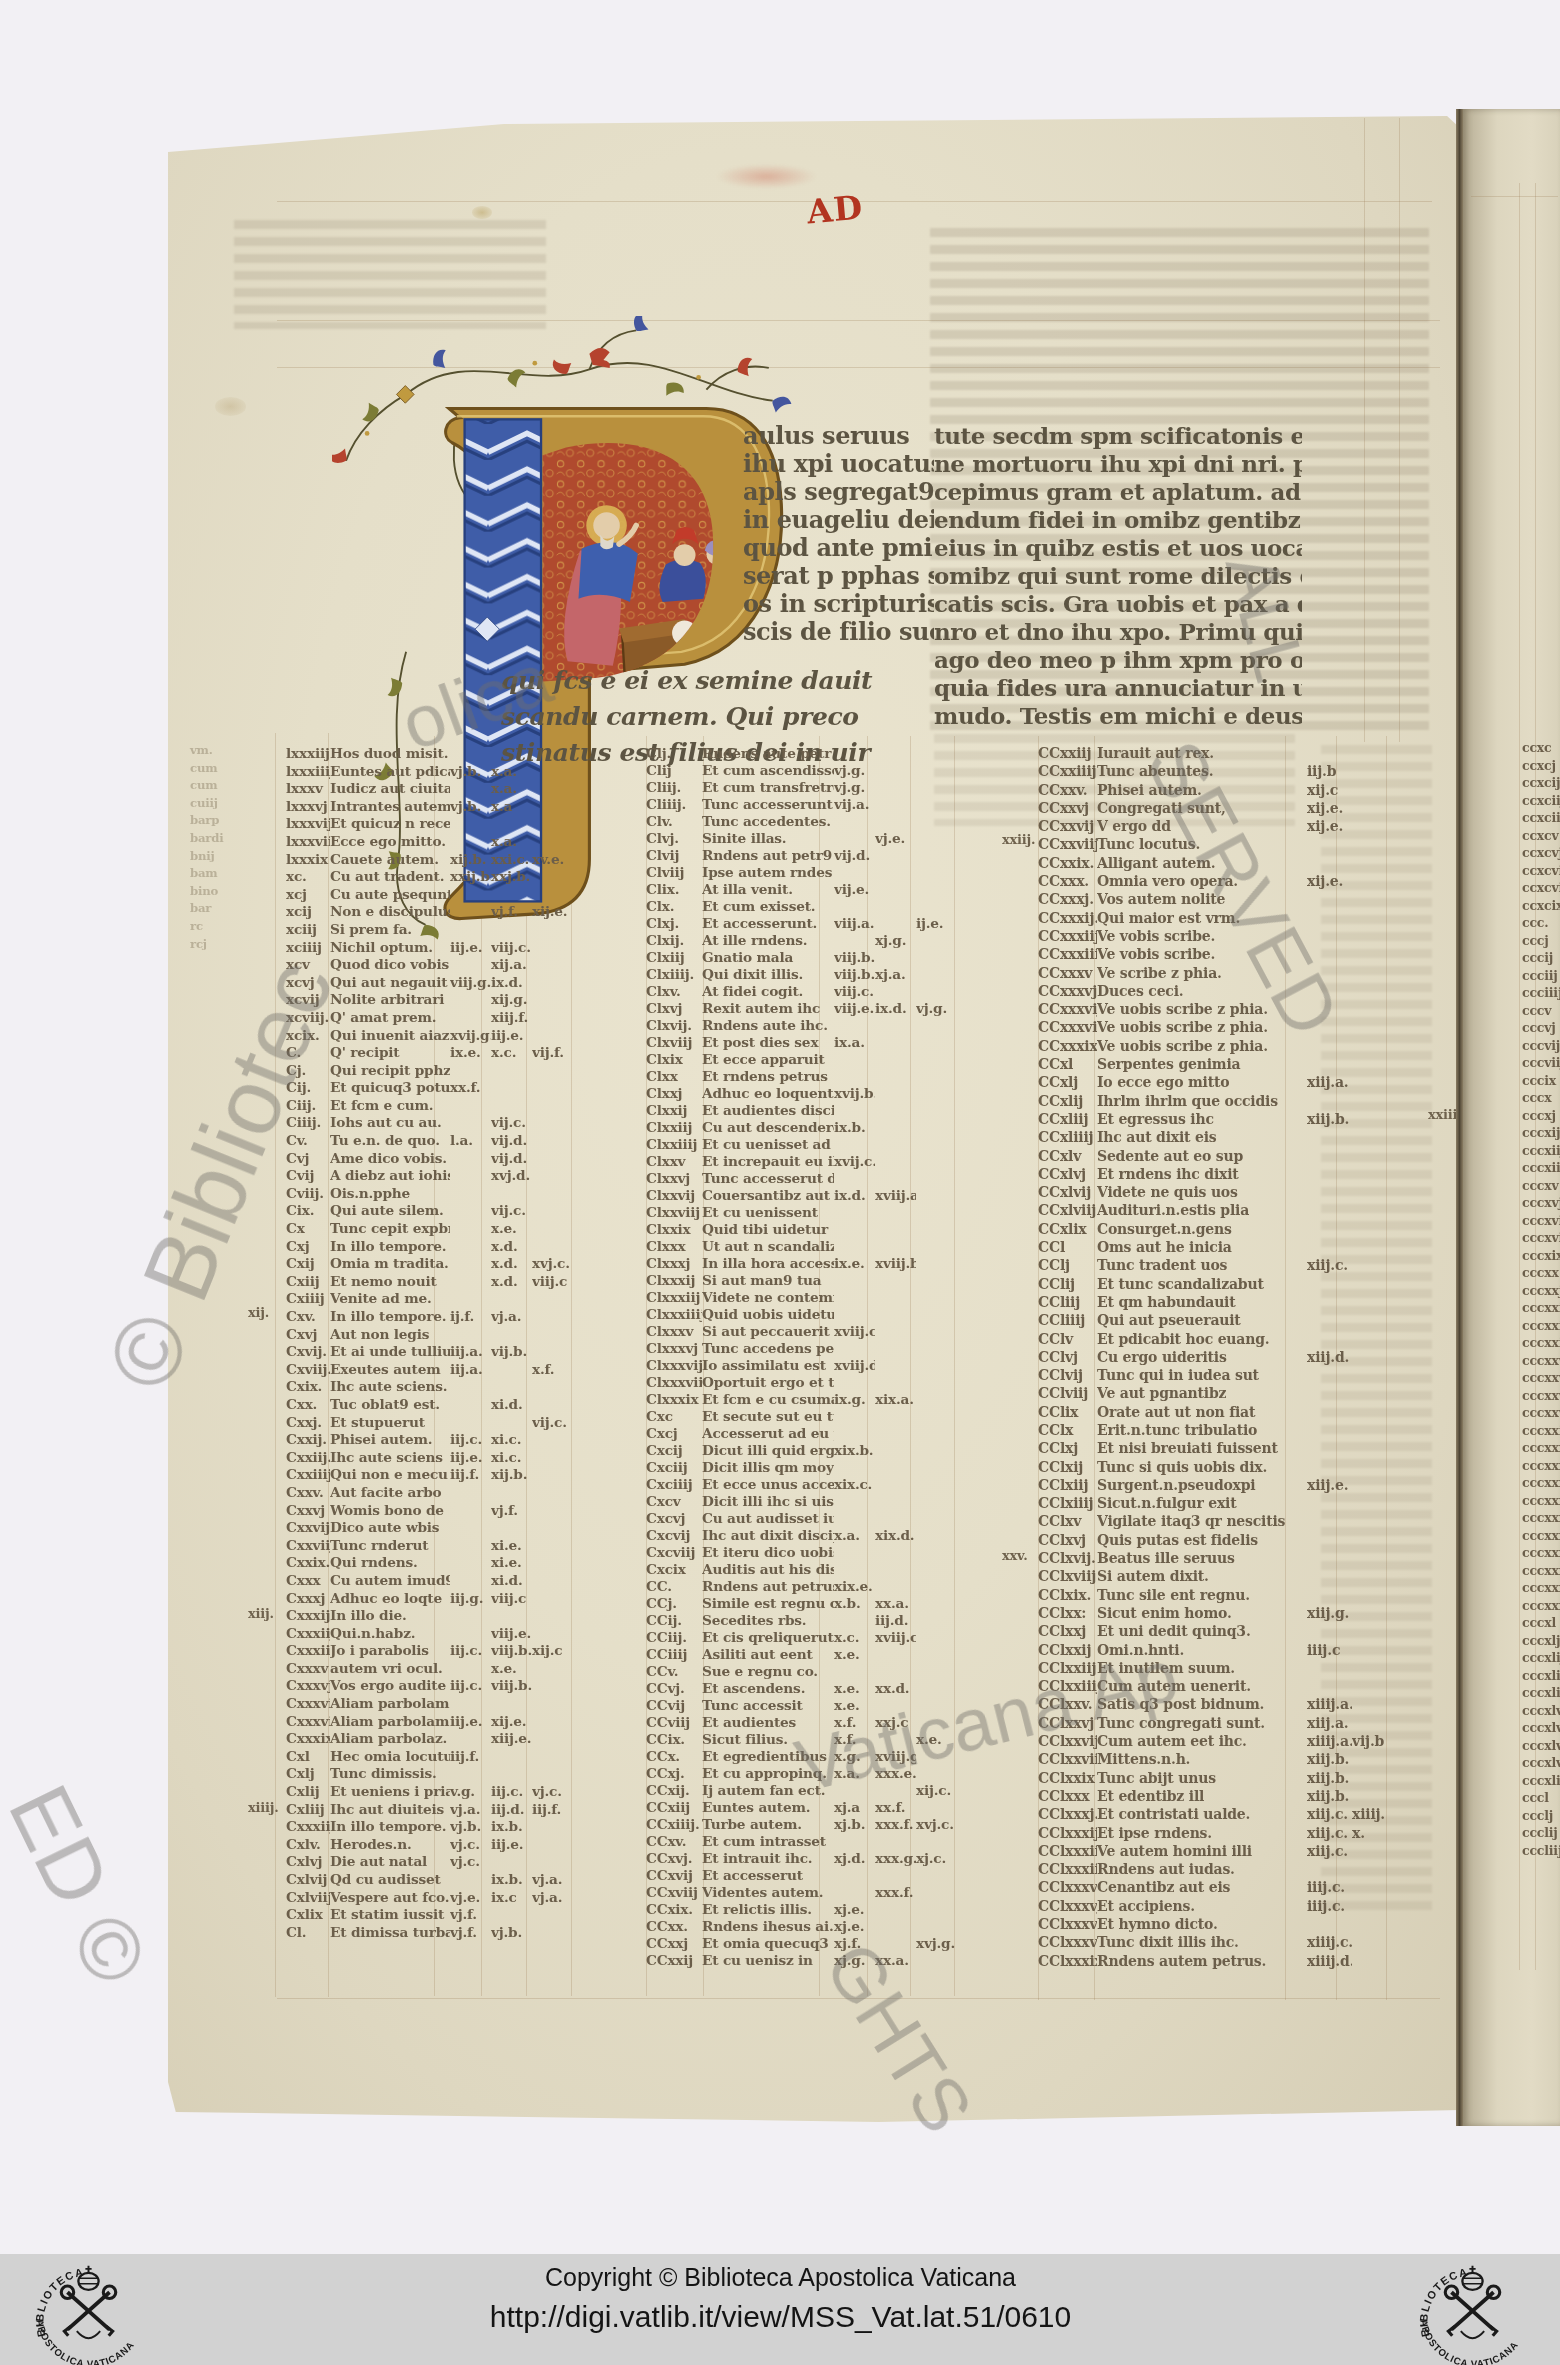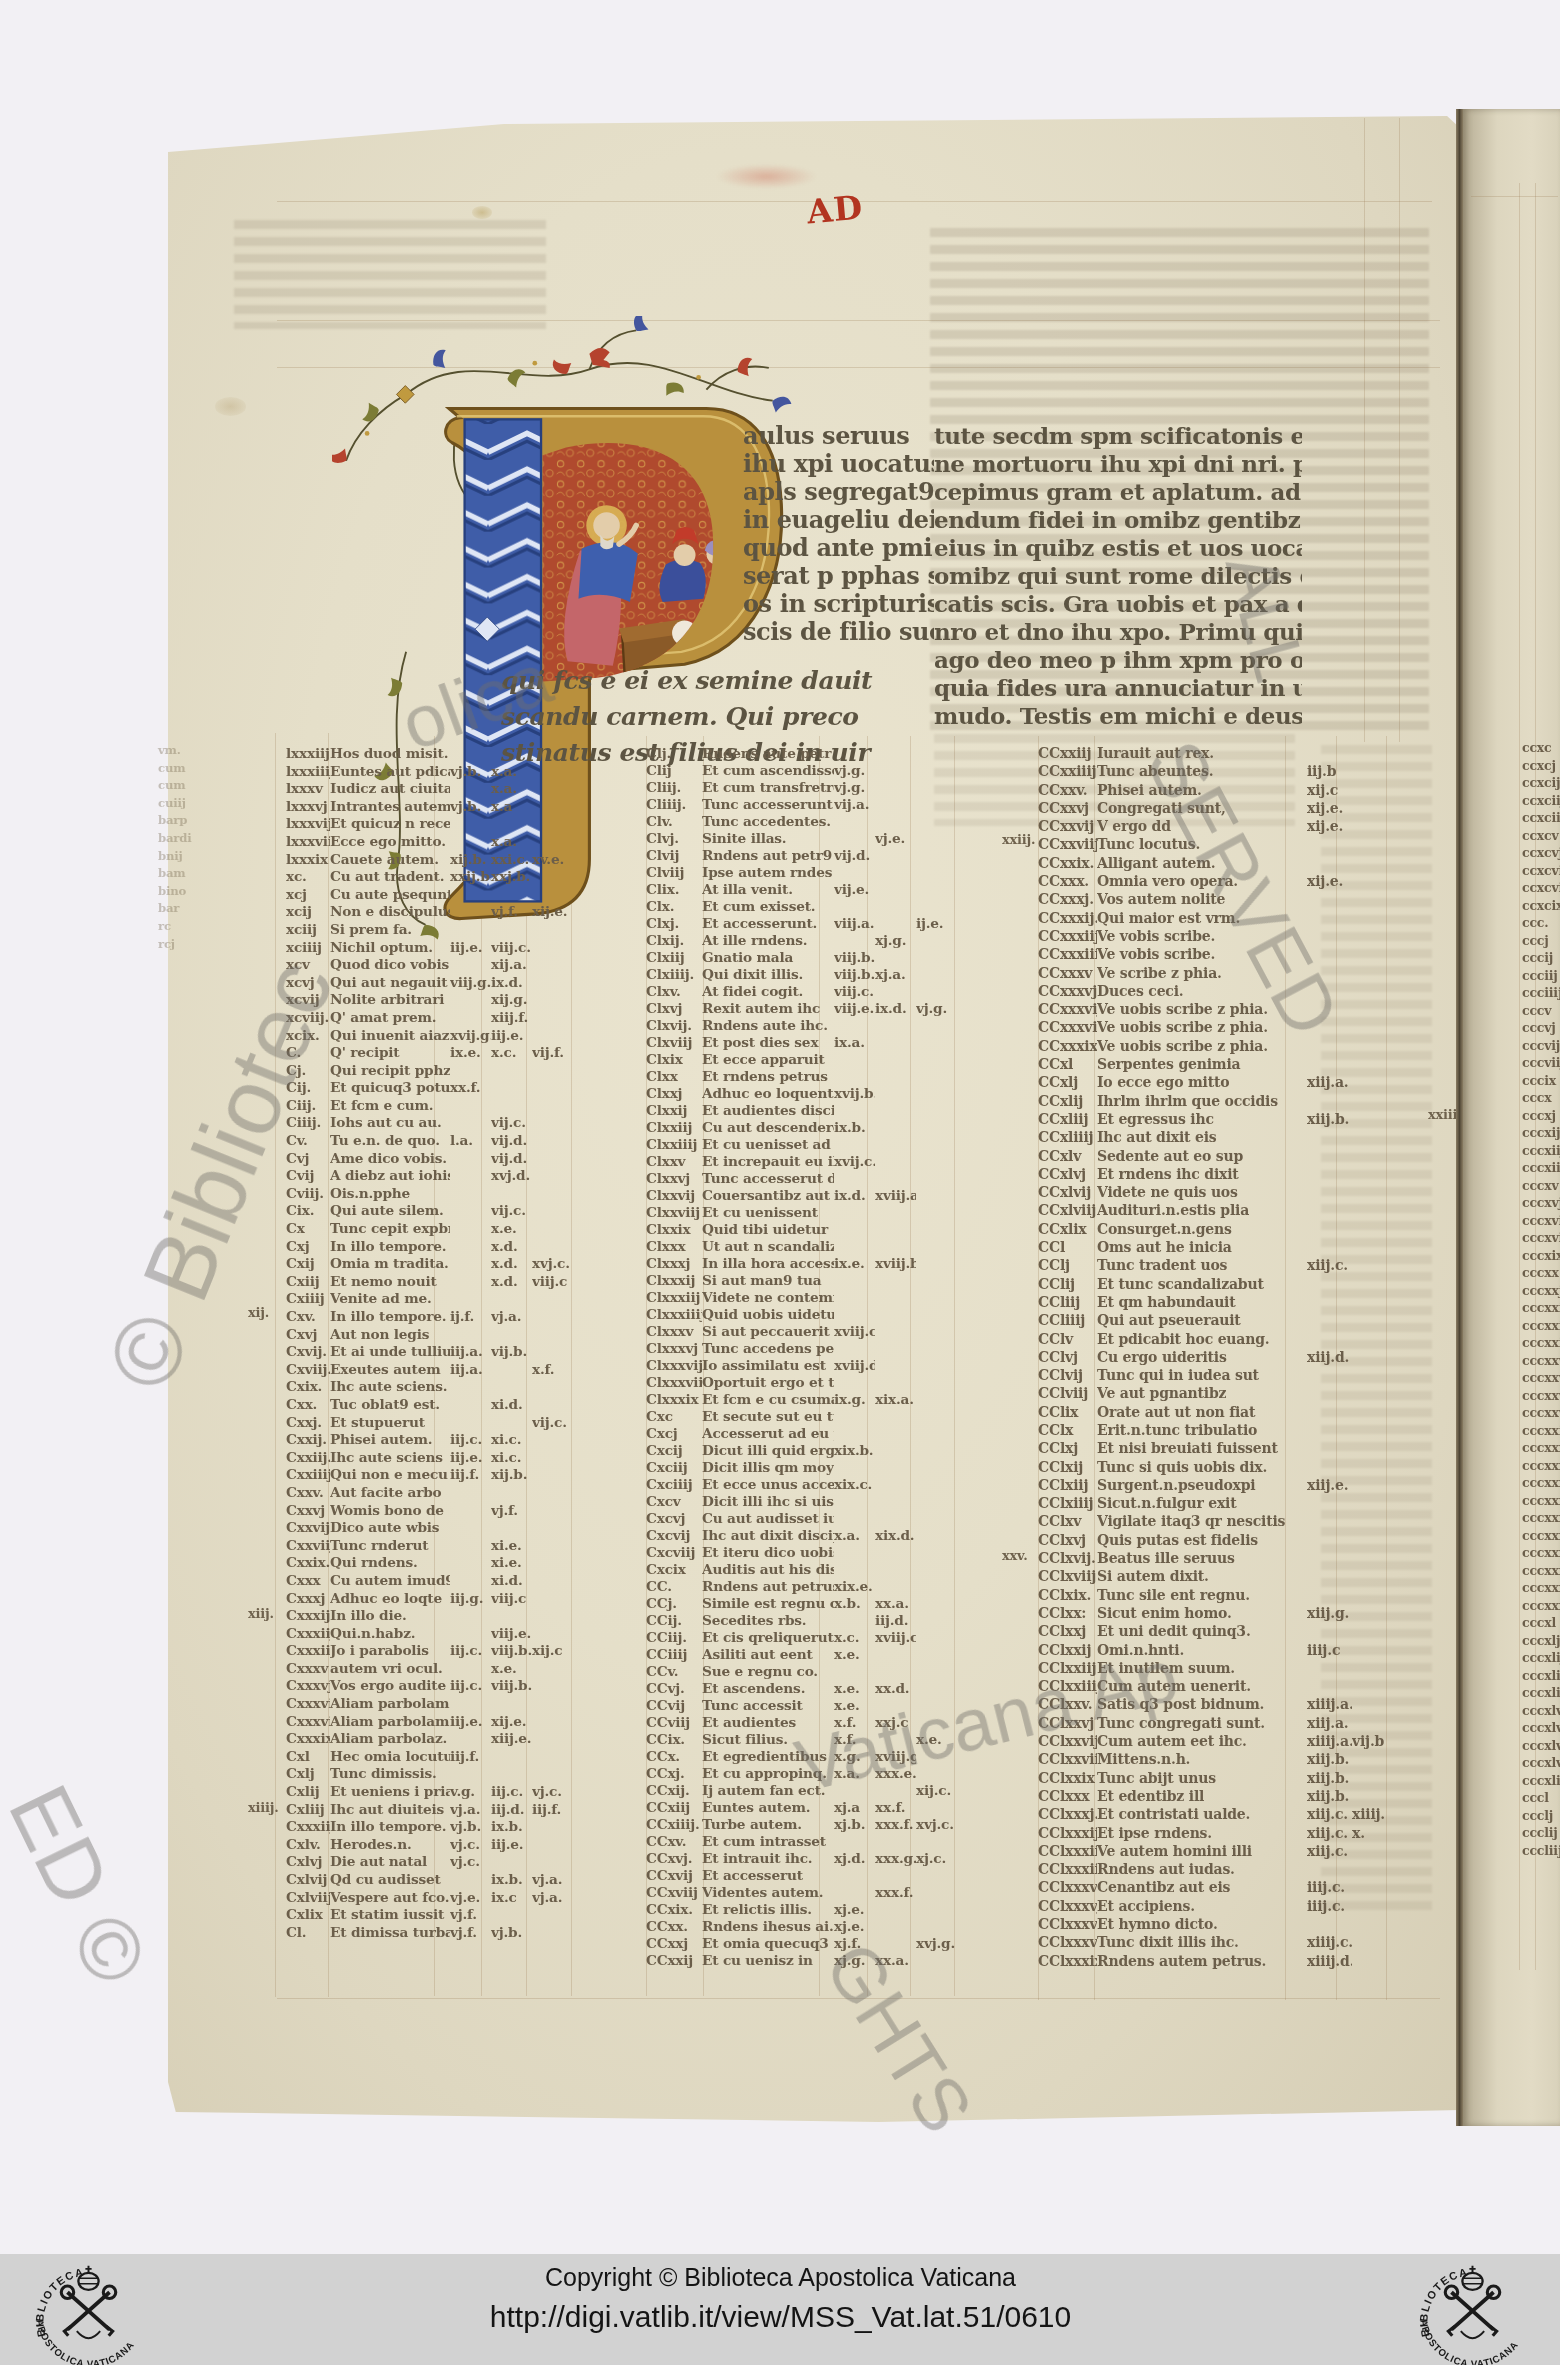--- a/index.html
+++ b/index.html
@@ -53,21 +53,21 @@
   #g2 .tn{width:56px;} #g2 .tr{width:41px;}
   #g3{left:1038px;top:745px;width:359px;font-size:14px;}
   #g3 .trow{height:18.3px;}
   #g3 .tn{width:59px;} #g3 .tr{width:45px;}
 
   .margin-num{position:absolute;font-size:13px;color:#6f624d;}
   .facing-nums{position:absolute;left:1522px;top:740px;width:39px;font-size:12.5px;color:#6b5e4a;}
   .facing-nums .fn{height:17.5px;overflow:hidden;}
   .verso-bleed{position:absolute;left:158px;top:743px;width:55px;font-size:11.7px;
     color:rgba(110,95,70,.35);filter:blur(0.5px);}
-  .verso-bleed .vb{height:17.6px;}
+  .verso-bleed .vb{height:17.6px;margin-left:32px;}
 
   
   .bleed{position:absolute;filter:blur(0.9px);
     background:repeating-linear-gradient(to bottom,
       rgba(115,100,75,.20) 0 8.6px, rgba(115,100,75,0) 8.6px 17px);}
   #bleedTL{left:234px;top:220px;width:312px;height:109px;opacity:.75;}
   #bleedTR{left:930px;top:228px;width:499px;height:506px;opacity:.85;}
   #bleedC2{left:934px;top:734px;width:361px;height:92px;opacity:.6;}
   #bleedRM{left:1321px;top:745px;width:111px;height:1171px;opacity:.55;}
   #bleedFA{left:1467px;top:234px;width:87px;height:468px;opacity:.35;}

